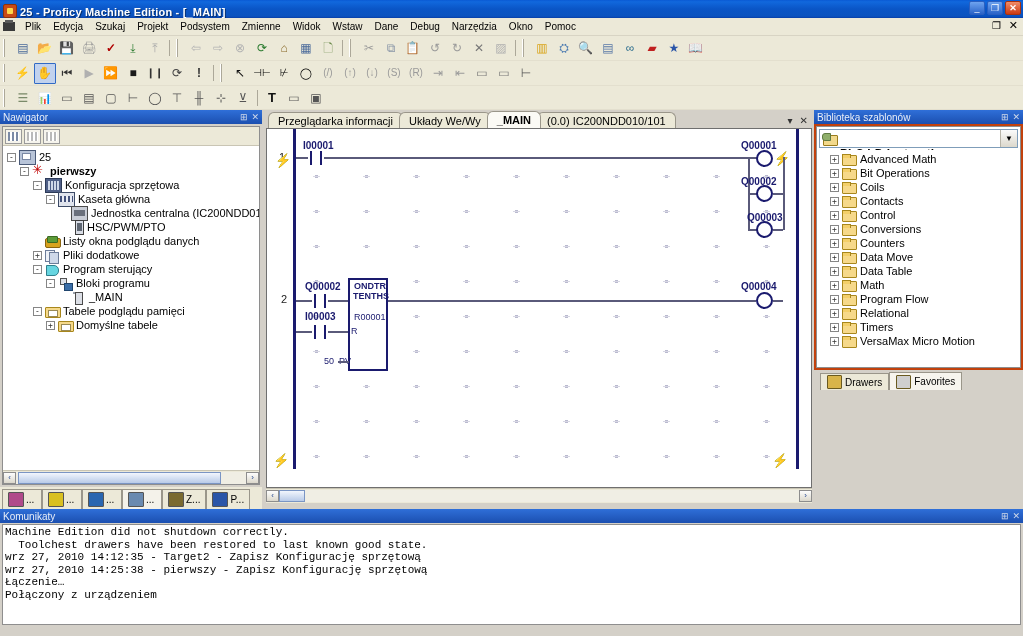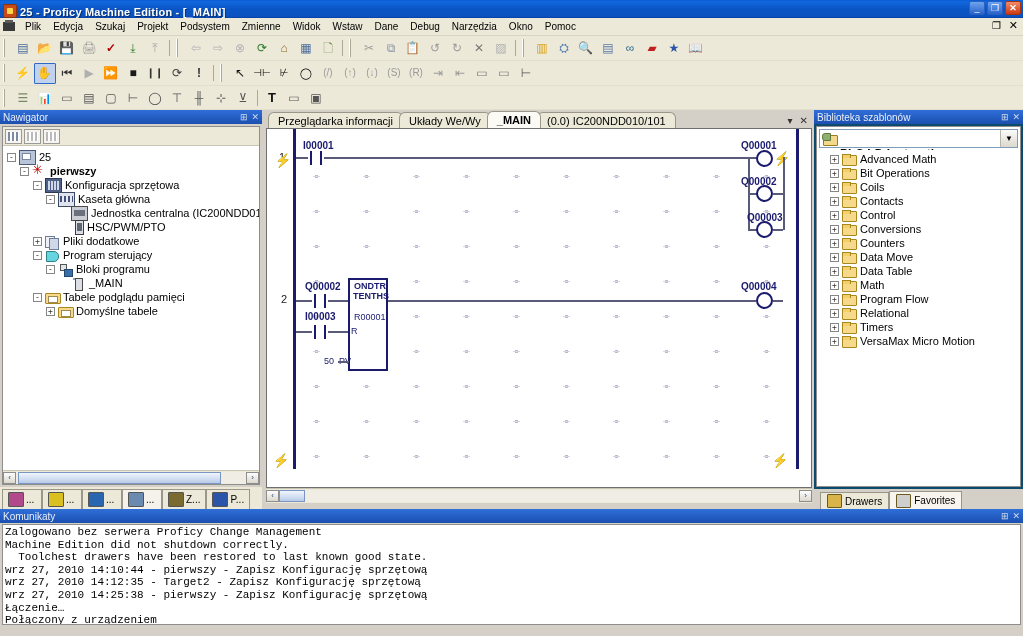--- a/index.html
+++ b/index.html
@@ -137,21 +137,21 @@
   .lbl{position:absolute;font-size:10px;font-weight:bold;color:#1a1a6e;font-family:"Liberation Sans",sans-serif;white-space:nowrap;}
   .rungno{position:absolute;font-size:11px;color:#222;}
   .fbox{position:absolute;border:2px solid #1a1a6e;background:#fff;box-sizing:border-box;}
   .ftxt{position:absolute;font-size:9px;font-weight:bold;color:#1a1a6e;white-space:nowrap;}
   .boltl{position:absolute;font-size:13px;line-height:13px;color:#2e7d32;}
   .boltl:after{content:"⚡";color:#e2c100;text-shadow:0 0 0 #2e7d32;}
   .edhscroll{height:14px;background:#ece9d8;border-top:1px solid #c9c5b4;display:flex;align-items:center;margin:0 2px 0 4px;}
   .edfoot{height:6px;}
 
   
-  .toolchest{width:209px;height:399px;display:flex;flex-direction:column;background:#0c4a6e;}
+  .toolchest{width:209px;height:280px;display:flex;flex-direction:column;background:#c2410c;}
   .tcbody{flex:1;margin:2px;background:#fff;border:1px solid #8e8e8e;display:flex;flex-direction:column;overflow:hidden;}
   .tccombo{height:19px;margin:2px;border:1px solid #7f9db9;display:flex;align-items:center;background:#fff;box-sizing:border-box;}
   .tccombo .cico{width:16px;height:14px;margin:0 2px 0 2px;position:relative;}
   .tccombo .cico:before{content:"";position:absolute;left:1px;top:3px;width:13px;height:9px;background:#f2d98c;border:1px solid #9a7c1c;border-radius:1px;}
   .tccombo .cico:after{content:"";position:absolute;left:0px;top:1px;width:7px;height:6px;background:#8fae6a;border:1px solid #5f7a42;border-radius:3px 0 0 3px;}
   .tccombo .ctxt{flex:1;font-size:12px;font-weight:bold;margin-top:30px;}
   .tccombo .carrow{width:16px;height:17px;background:linear-gradient(#fbfbfb,#dcd8cc);border-left:1px solid #b8b4a8;
     display:flex;align-items:center;justify-content:center;font-size:8px;}
   .tclist{flex:1;overflow:hidden;background:#fff;padding-top:2px;}
   .tcrow{display:flex;align-items:center;height:14px;padding-left:13px;font-size:11px;}
@@ -466,20 +466,25 @@
             </div>
             <div class="tnode" style="padding-left: 56px;">
               <div class="exp none"></div>
               <div class="ti ic-cpu"></div>
               <div class="nlabel">Jednostka centralna (IC200NDD010/</div>
             </div>
             <div class="tnode" style="padding-left: 56px;">
               <div class="exp none"></div>
               <div class="ti ic-mod"></div>
               <div class="nlabel">HSC/PWM/PTO</div>
+            </div>
+            <div class="tnode" style="padding-left: 30px;">
+              <div class="exp none"></div>
+              <div class="ti ic-list"></div>
+              <div class="nlabel">Listy okna podglądu danych</div>
             </div>
             <div class="tnode" style="padding-left: 30px;">
               <div class="exp">+</div>
               <div class="ti ic-copy"></div>
               <div class="nlabel">Pliki dodatkowe</div>
             </div>
             <div class="tnode" style="padding-left: 30px;">
               <div class="exp">-</div>
               <div class="ti ic-prog"></div>
               <div class="nlabel">Program sterujący</div>
@@ -822,24 +827,22 @@
 
   <div class="messages">
     <div class="panelcap">
       <div class="cap-t">Komunikaty</div>
       <div class="cap-btns">
         <span>⊞</span>
         <span>✕</span>
       </div>
     </div>
     <div class="msgbody" id="msgbody">
-        <div class="msgline">Zalogowano bez serwera Proficy Change Management</div>
         <div class="msgline">Machine Edition did not shutdown correctly.</div>
         <div class="msgline">  Toolchest drawers have been restored to last known good state.</div>
-        <div class="msgline">wrz 27, 2010 14:10:44 - pierwszy - Zapisz Konfigurację sprzętową</div>
         <div class="msgline">wrz 27, 2010 14:12:35 - Target2 - Zapisz Konfigurację sprzętową</div>
         <div class="msgline">wrz 27, 2010 14:25:38 - pierwszy - Zapisz Konfigurację sprzętową</div>
         <div class="msgline">Łączenie…</div>
         <div class="msgline">Połączony z urządzeniem</div>
       </div>
   </div>
 
 </div>
 
 </body></html>

